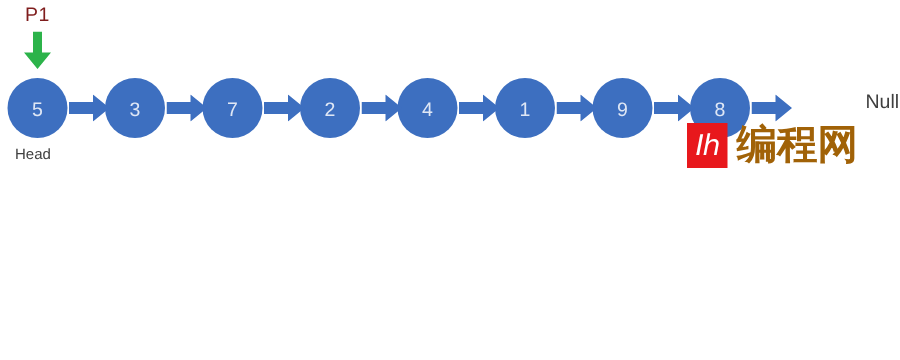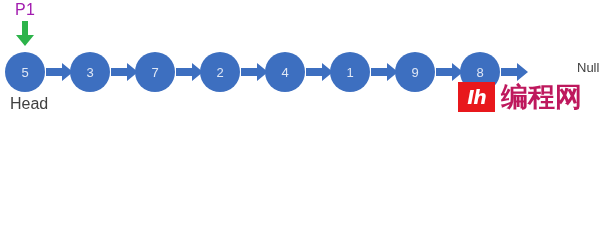--- a/index.html
+++ b/index.html
@@ -15,22 +15,22 @@
     overflow: hidden;
     font-family: "Liberation Sans", sans-serif;
   }
   
   .pointer-group {
     position: absolute;
     width: 40px;
     text-align: center;
   }
   .pointer-label {
-    font-size: 16px;
-    color: #a21caf;
+    font-size: 13px;
+    color: #7f1d1d;
     line-height: 14px;
     letter-spacing: 0.3px;
     white-space: nowrap;
   }
   .pointer-arrow {
     display: block;
     margin: 4px auto 0;
   }
   
   .chain {
@@ -51,58 +51,58 @@
     display: flex;
     align-items: center;
     justify-content: center;
     box-sizing: border-box;
   }
   .connector {
     position: absolute;
   }
   .head-label {
     position: absolute;
-    font-size: 16px;
+    font-size: 10px;
     color: #404040;
     line-height: 14px;
     white-space: nowrap;
   }
   .null-label {
     position: absolute;
     font-size: 13px;
     color: #404040;
     line-height: 15px;
     white-space: nowrap;
   }
   
   .watermark {
     position: absolute;
     display: flex;
     align-items: center;
   }
   .wm-badge {
-    width: 37px;
+    width: 27px;
     height: 30px;
     background: #e8181c;
     color: #ffffff;
     font-size: 19px;
     font-style: italic;
-    font-weight: bold;
+    font-weight: normal;
     display: flex;
     align-items: center;
     justify-content: center;
     letter-spacing: -1px;
     font-family: "DejaVu Sans", sans-serif;
     line-height: 1;
   }
   .wm-text {
     margin-left: 6px;
     font-size: 27px;
     font-weight: bold;
-    color: #be185d;
+    color: #a16207;
     line-height: 30px;
     letter-spacing: 0px;
     font-family: "DejaVu Sans", sans-serif;
     white-space: nowrap;
   }
 </style>
 </head>
 <body>
 
 <div id="canvas">

